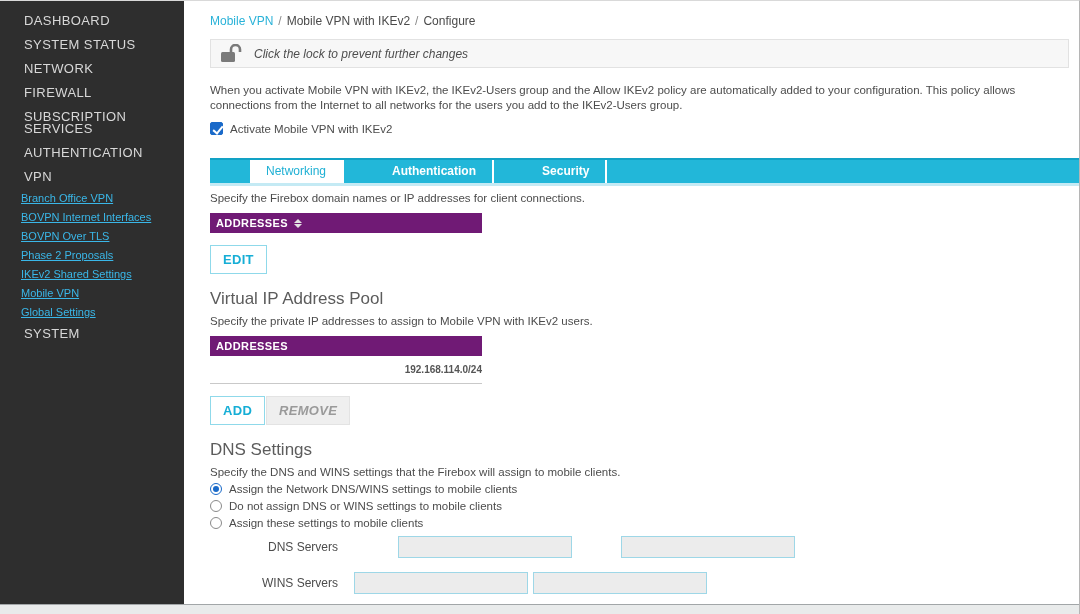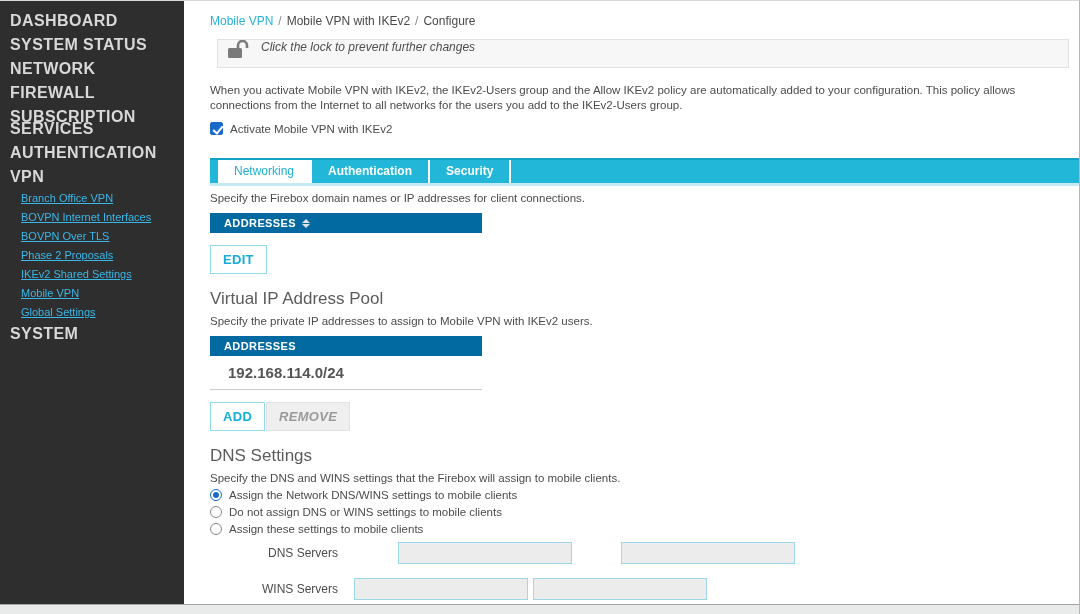--- a/index.html
+++ b/index.html
@@ -7,37 +7,37 @@
   .page {
     width:1080px; height:614px; position:relative; background:#fff;
     border-top:1px solid #d9d9d9; border-right:1px solid #b5b5b5;
     display:flex; flex-direction:column; overflow:hidden;
   }
   .main { display:flex; flex:1; min-height:0; }
 
   
   .sidebar { width:184px; background:#2e2e2e; padding-top:8px; flex-shrink:0; }
   .nav-top {
-    color:#d8d8d8; font-size:16px; font-weight:bold; letter-spacing:.4px;
-    padding:6px 10px; cursor:pointer; line-height:12px;
+    color:#d8d8d8; font-size:13px; font-weight:normal; letter-spacing:.4px;
+    padding:6px 24px; cursor:pointer; line-height:12px;
   }
   .nav-sub {
     color:#3ab7e8; font-size:11px; padding:3px 6px 4px 21px; cursor:pointer; line-height:12px;text-decoration:underline;
   }
 
   
   .content { flex:1; background:#fff; padding-left:26px; position:relative; min-width:0; }
 
   .breadcrumb { margin-top:13px; font-size:12px; color:#4a4a4a; }
   .breadcrumb .crumb-link { color:#29b2d8; cursor:pointer; }
   .breadcrumb .crumb-sep { color:#8a8a8a; margin:0 5px; }
 
   .lockbar {
-    margin:11px 10px 0 7px; height:29px; background:#f7f7f7;
-    border:1px solid #e2e2e2; display:flex; padding-left:9px;
+    margin:11px 10px 0 0; height:29px; background:#f7f7f7;
+    border:1px solid #e2e2e2; display:flex; align-items:center; padding-left:9px;
   }
   .lockbar .lock-icon { display:inline-flex; cursor:pointer; margin-right:10px; }
   .lockbar .lock-msg { font-size:12px; font-style:italic; color:#4e4e4e; }
 
   .intro { margin:15px 14px 0 0; font-size:11.5px; color:#4c4c4c; line-height:15px; }
 
   .chk-row { margin-top:9px; display:flex; align-items:center; }
   .checkbox {
     width:13px; height:13px; background:#1a6ac9; border:1px solid #1a6ac9;
     border-radius:2px; position:relative; cursor:pointer; flex-shrink:0;
@@ -45,45 +45,45 @@
   .checkbox::after {
     content:""; position:absolute; left:3.5px; top:0.5px; width:4px; height:8px;
     border:solid #fff; border-width:0 2px 2px 0; transform:rotate(40deg);
   }
   .chk-label { margin-left:7px; font-size:11.5px; color:#4c4c4c; }
 
   
   .tabbar {
     margin-top:23px; height:28px; background:#22b7d9;
     border-top:2px solid #12a2c5; border-bottom:3px solid #c4eaf4;
-    display:flex; align-items:center;
+    display:flex; align-items:center;gap:32px;
   }
   .tab-lead { width:8px; flex-shrink:0; }
   .tab {
     padding:0 16px; line-height:23px; font-size:12px; color:#fff;
     font-weight:bold; border-right:2px solid #fff; cursor:pointer; white-space:nowrap;
   }
   .tab.active { background:#fff; color:#1fb0d4; font-weight:normal; }
 
   
   .section-title { font-size:17px; font-weight:400; color:#5c5c5c; margin-top:15px; }
   .section-desc { font-size:11.5px; color:#4c4c4c; margin-top:6px; }
 
   .tbl-header {
-    margin-top:9px; width:272px; height:20px; background:#0369a1;
+    margin-top:9px; width:272px; height:20px; background:#701a75;
     color:#fff; font-size:11px; font-weight:bold; letter-spacing:.4px;
-    display:flex; align-items:center; padding-left:14px;
+    display:flex; align-items:center; padding-left:6px;
   }
   .sort-icon { display:inline-flex; flex-direction:column; margin-left:6px; gap:1px; cursor:pointer; }
   .sort-icon .up { width:0; height:0; border-left:4px solid transparent; border-right:4px solid transparent; border-bottom:4px solid #e3e3e3; }
   .sort-icon .down { width:0; height:0; border-left:4px solid transparent; border-right:4px solid transparent; border-top:4px solid #e3e3e3; }
 
   .tbl-row {
-    width:272px; padding:8px 0 8px 18px; font-size:15px; font-weight:600;
-    color:#555; border-bottom:1px solid #c9c9c9; cursor:pointer;
+    width:272px; padding:8px 0 8px 18px; font-size:10px; font-weight:600;
+    color:#555; border-bottom:1px solid #c9c9c9; cursor:pointer;text-align:right;
   }
 
   .btn {
     display:inline-block; margin-top:12px; padding:6px 12px; font-size:13px;
     font-weight:bold; letter-spacing:.3px; background:#fff;
     border:1px solid #8fd9ea; color:#16aed6; cursor:pointer;
     font-family:"Liberation Sans", sans-serif;
   }
   .btn.gray { background:#efefef; border:1px solid #e3e3e3; color:#9a9a9a; margin-left:1px;font-style:italic; }
 

